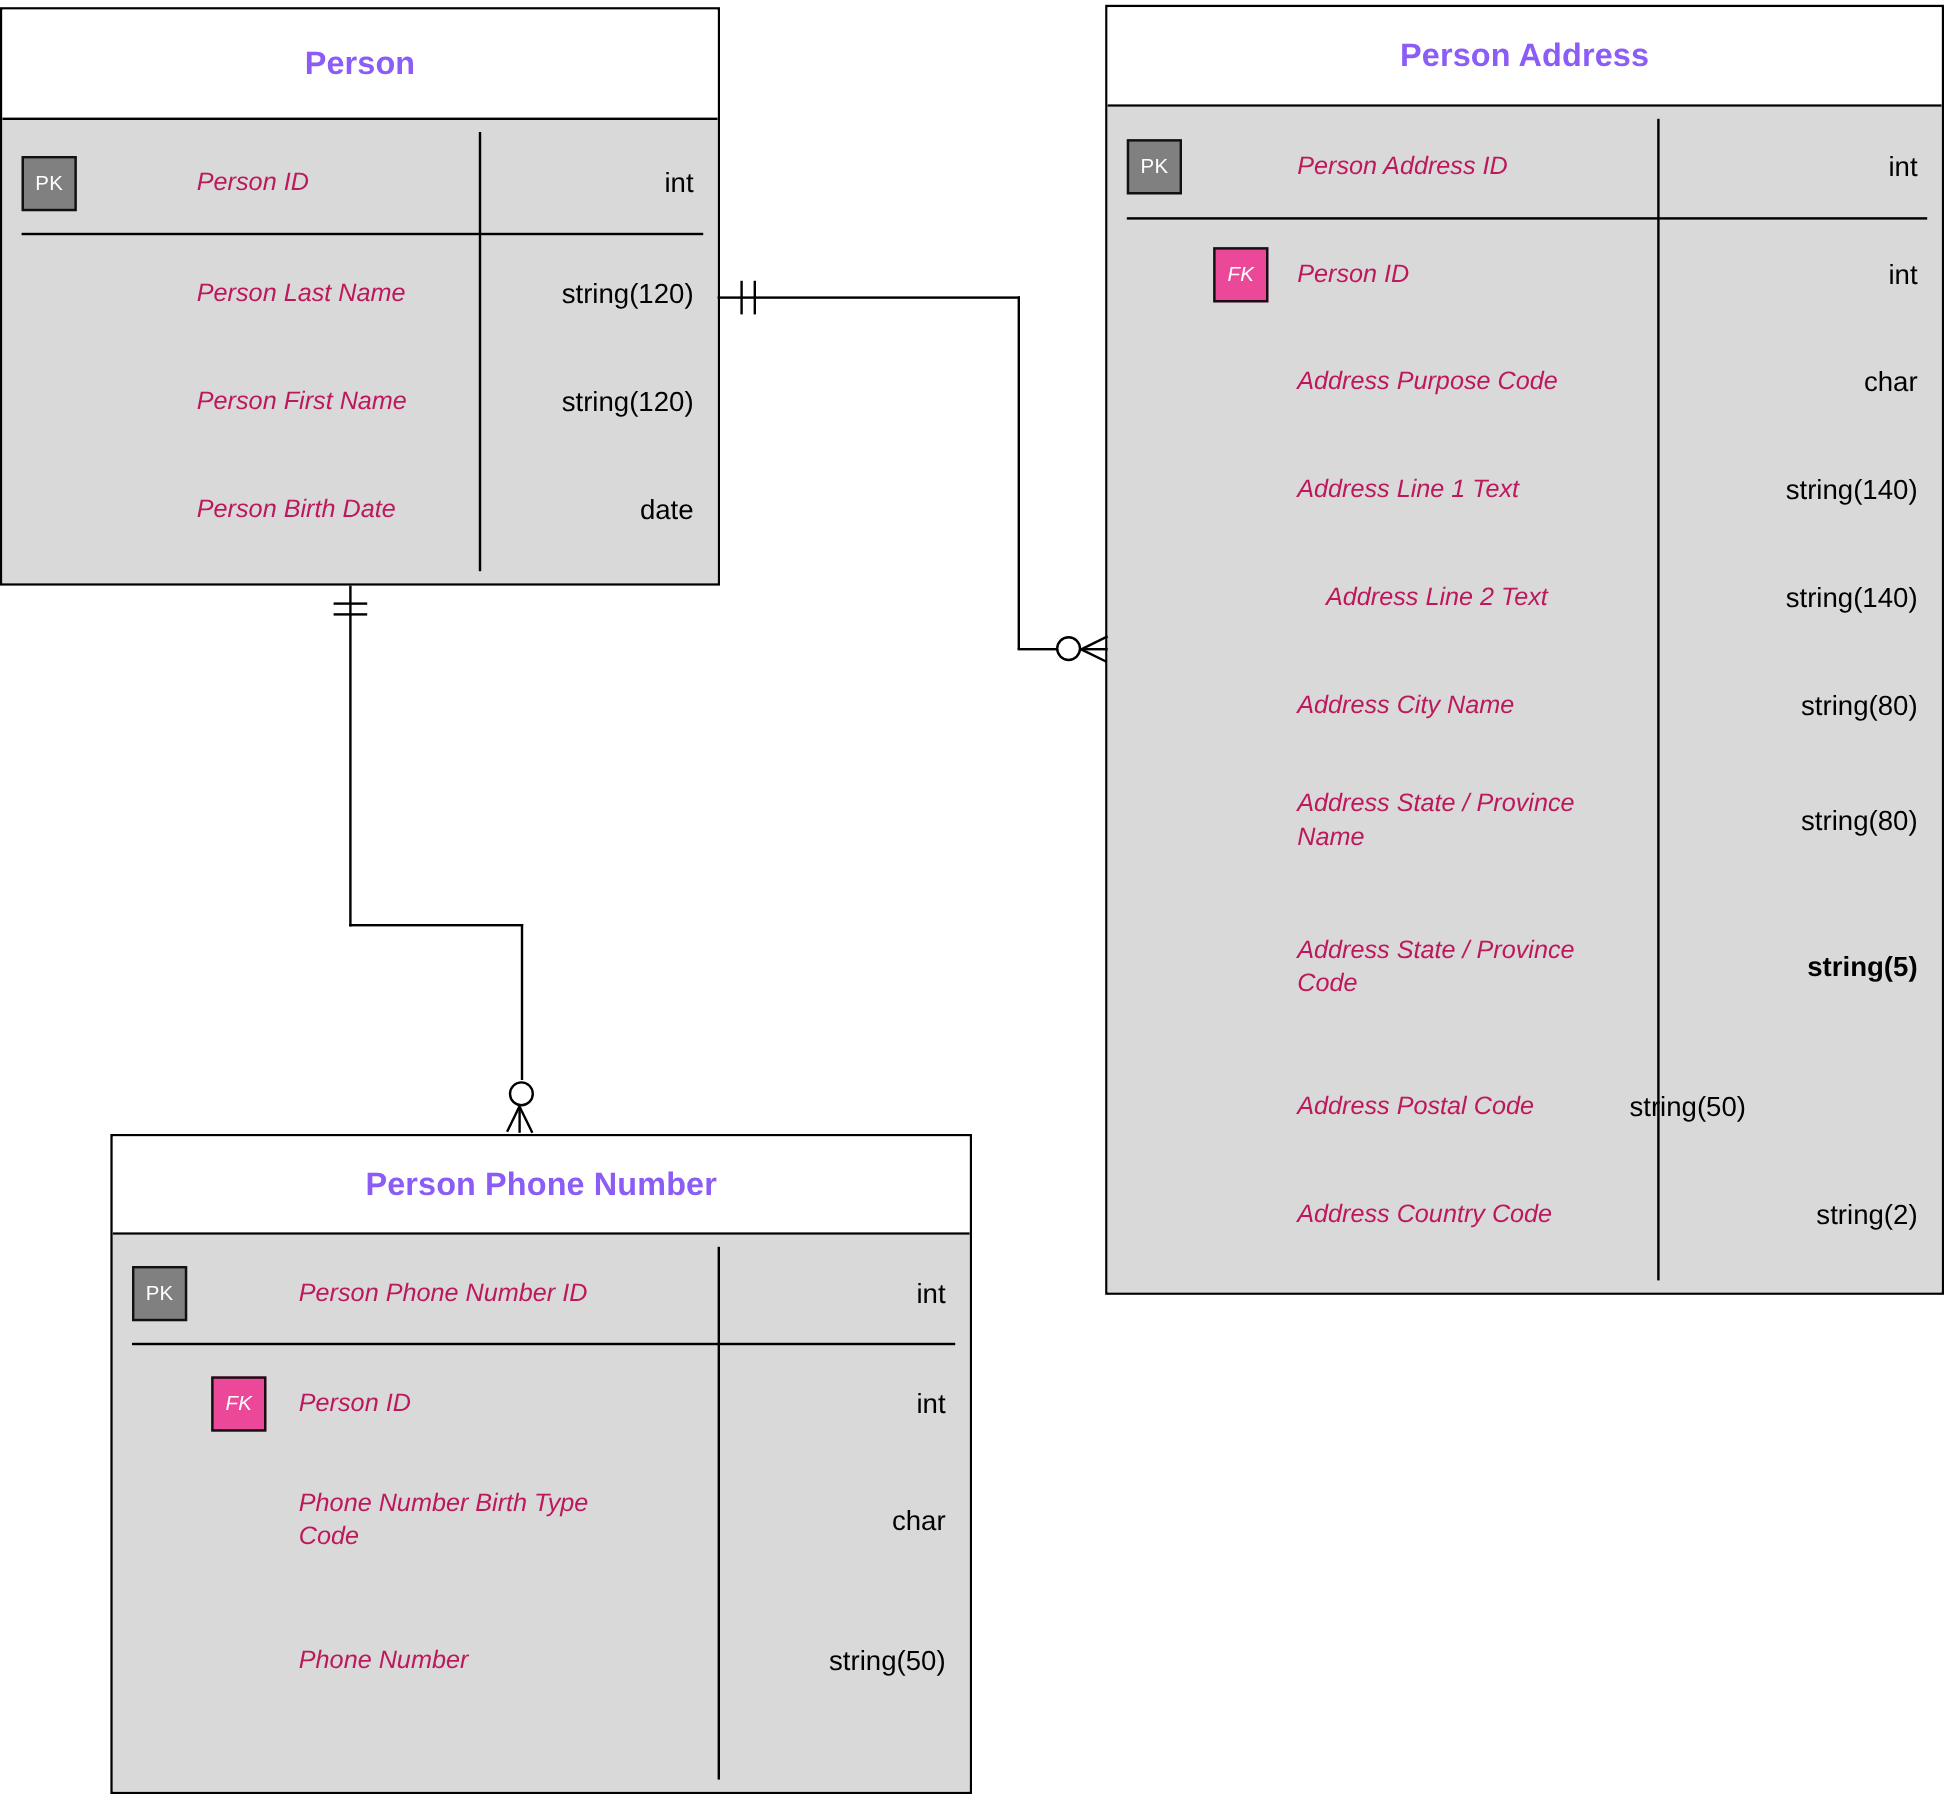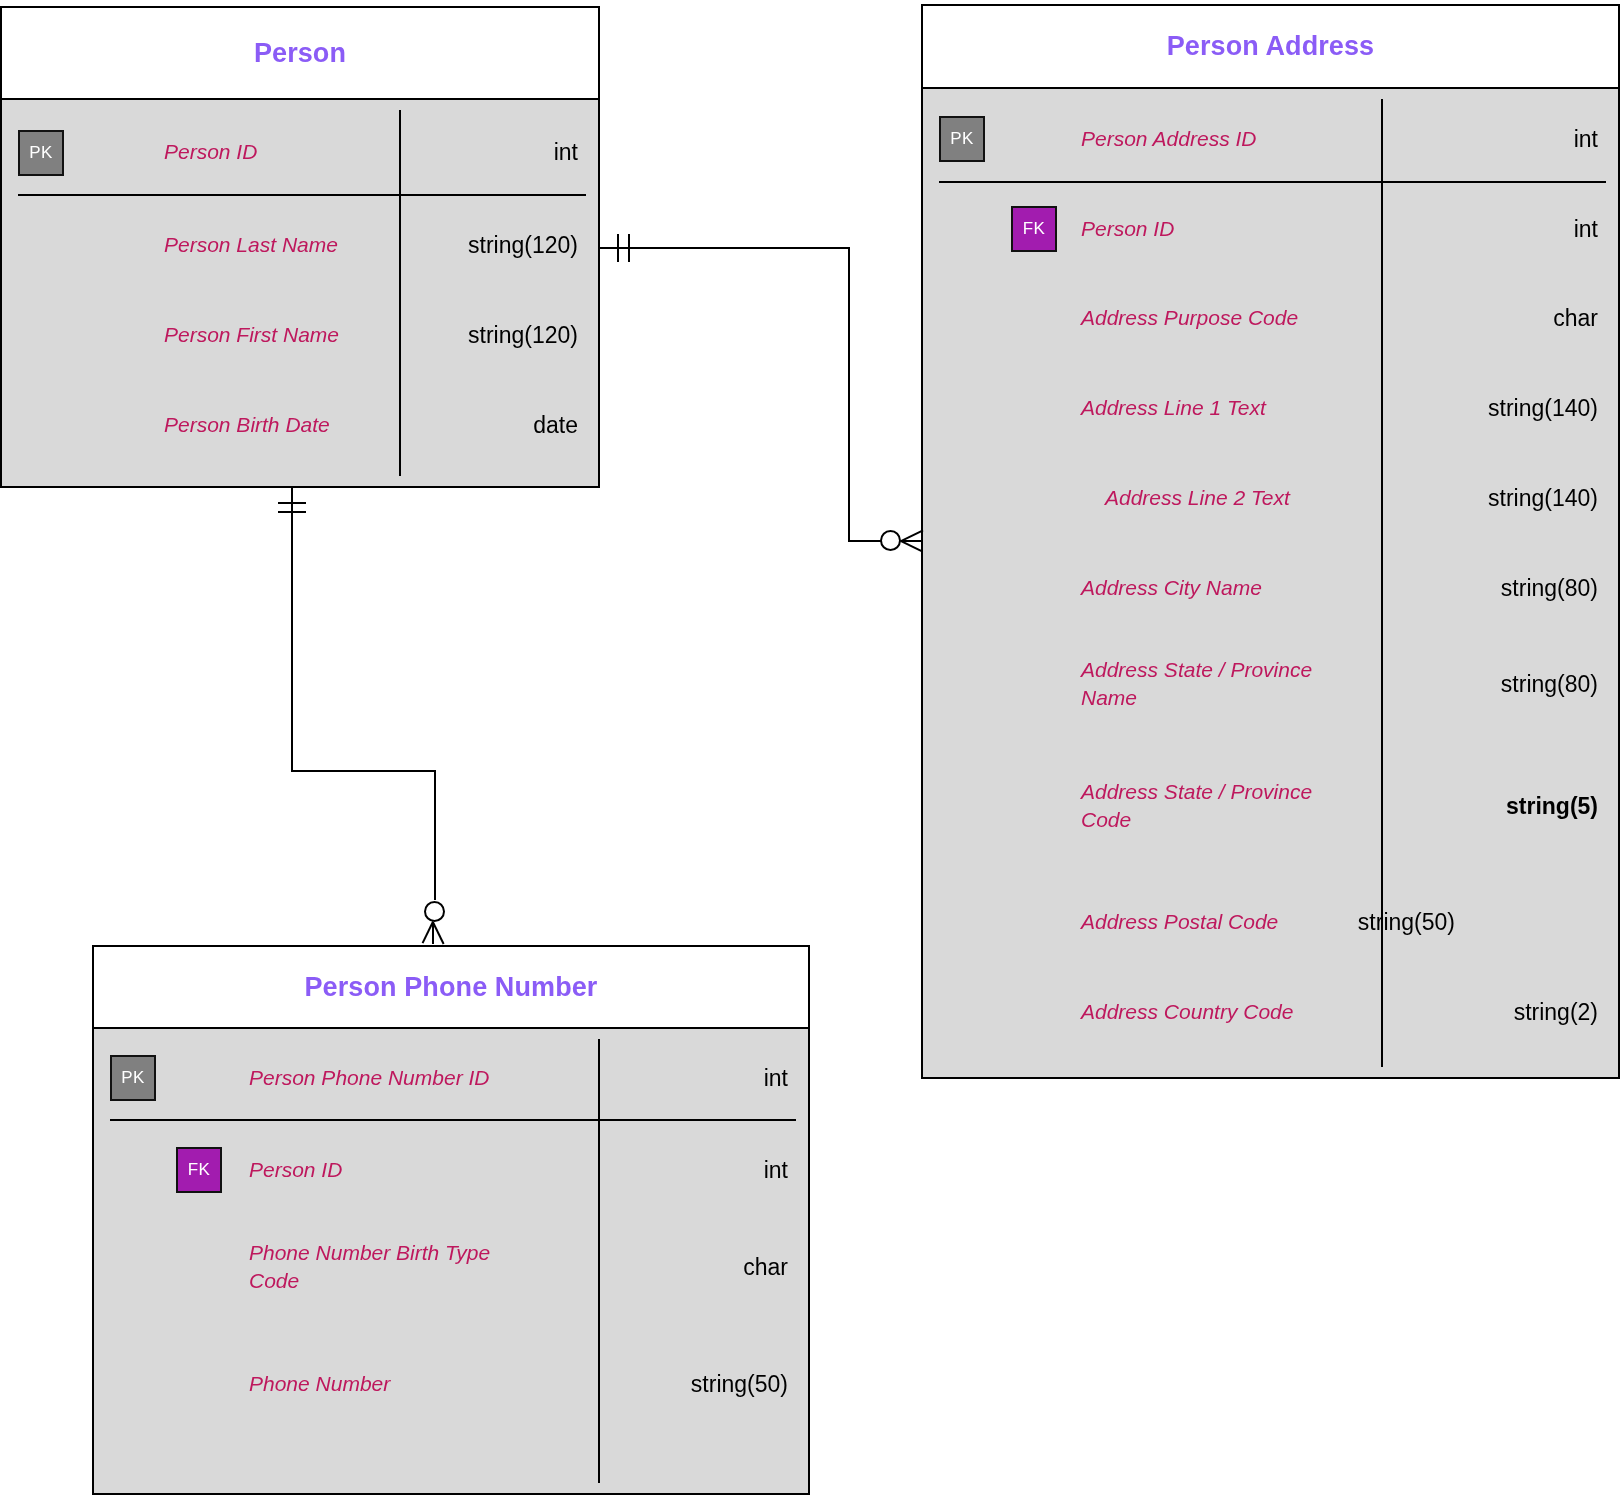--- a/index.html
+++ b/index.html
@@ -90,21 +90,21 @@
     box-sizing: border-box;
     border: 2px solid #111111;
     display: flex;
     align-items: center;
     justify-content: center;
     font-size: 17px;
     color: #ffffff;
     letter-spacing: .3px;
   }
   .keybadge.pk { background: #808080; }
-  .keybadge.fk { background: #a21caf; }
+  .keybadge.fk { background: #ec4899; font-style: italic; }
 
   
   .seg-h {
     position: absolute;
     height: 0;
     border-top: 2.5px solid #000000;
   }
   .seg-v {
     position: absolute;
     width: 0;

